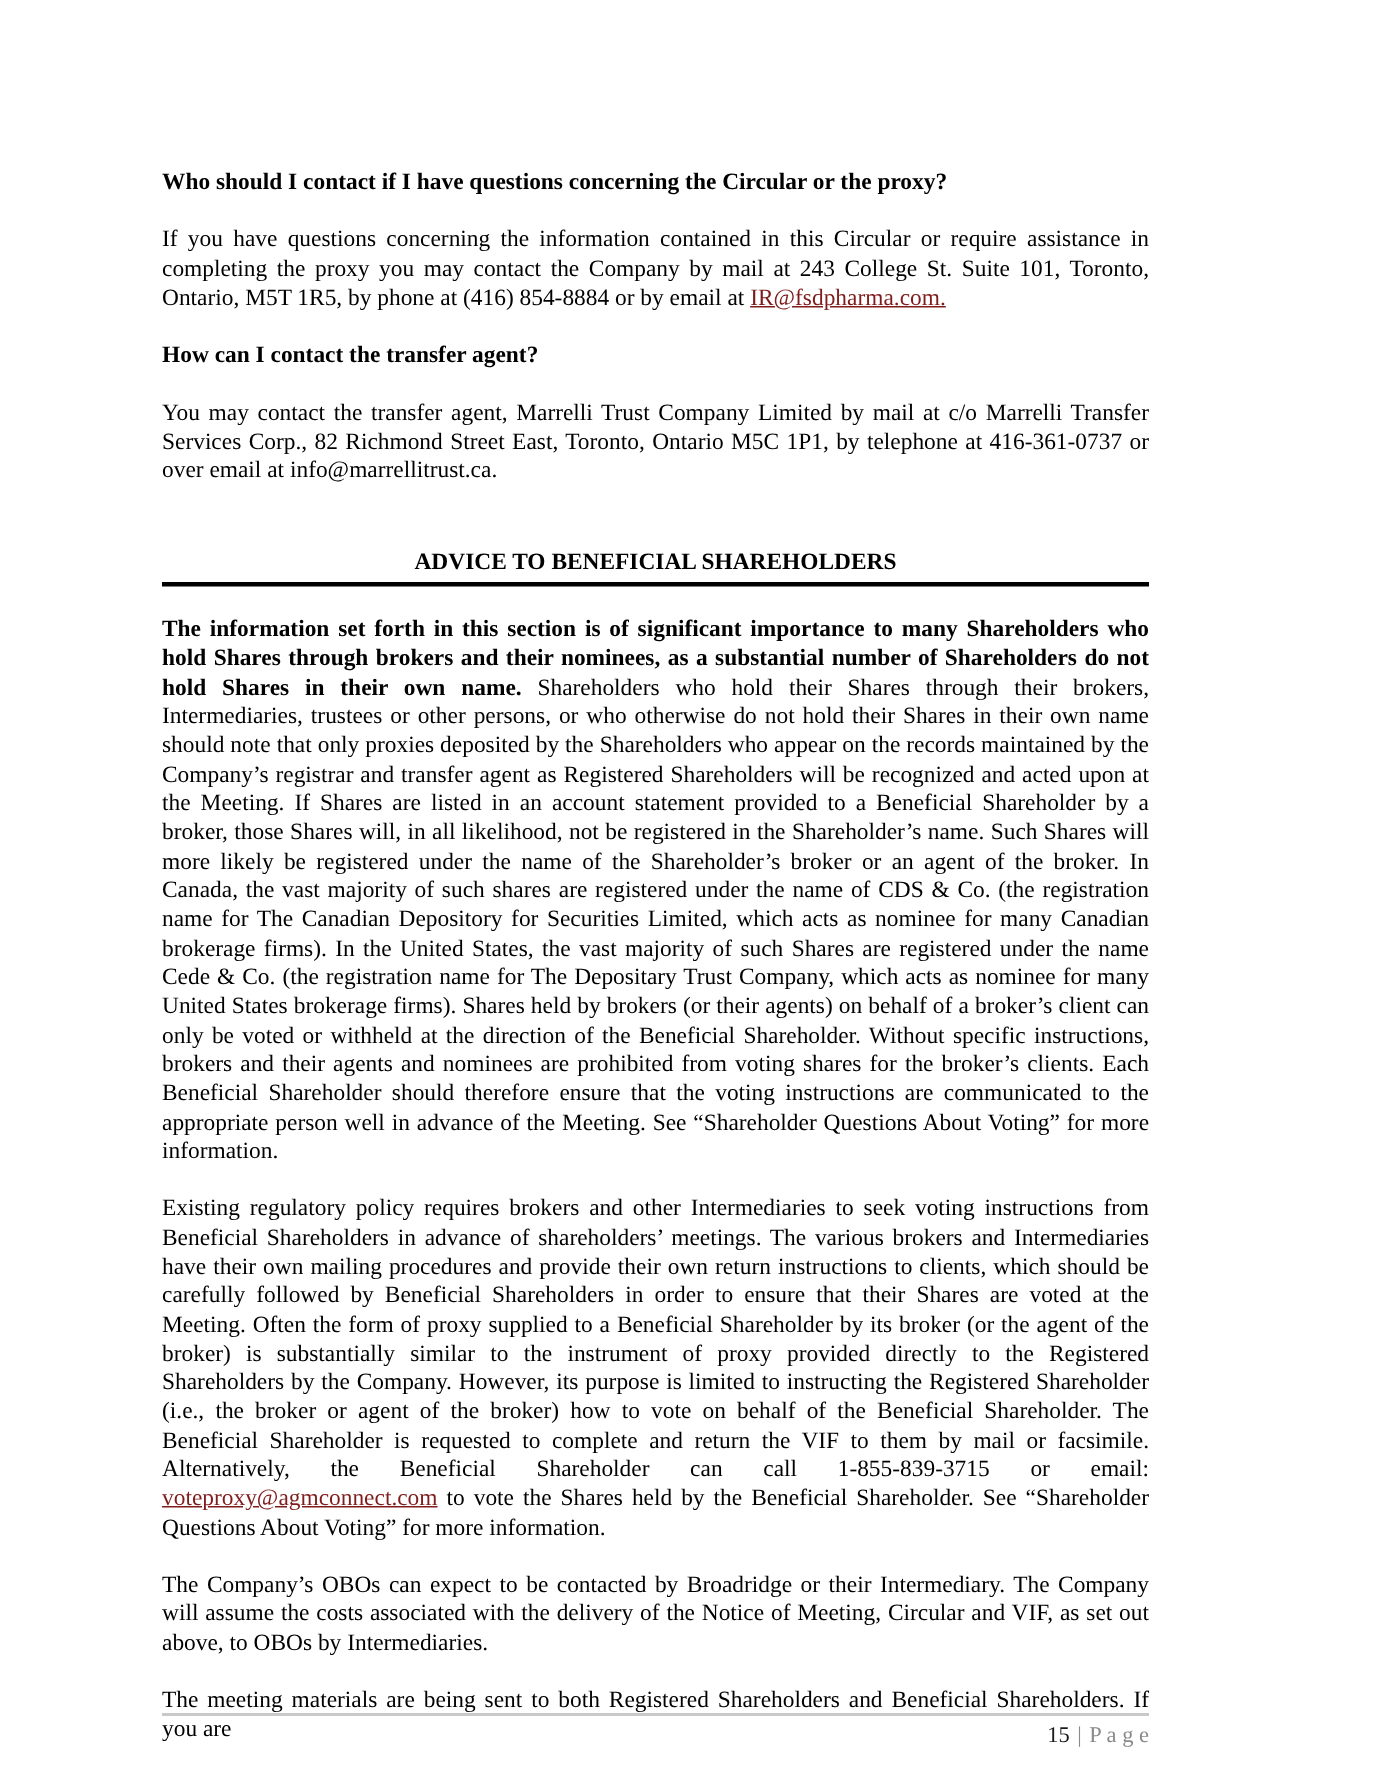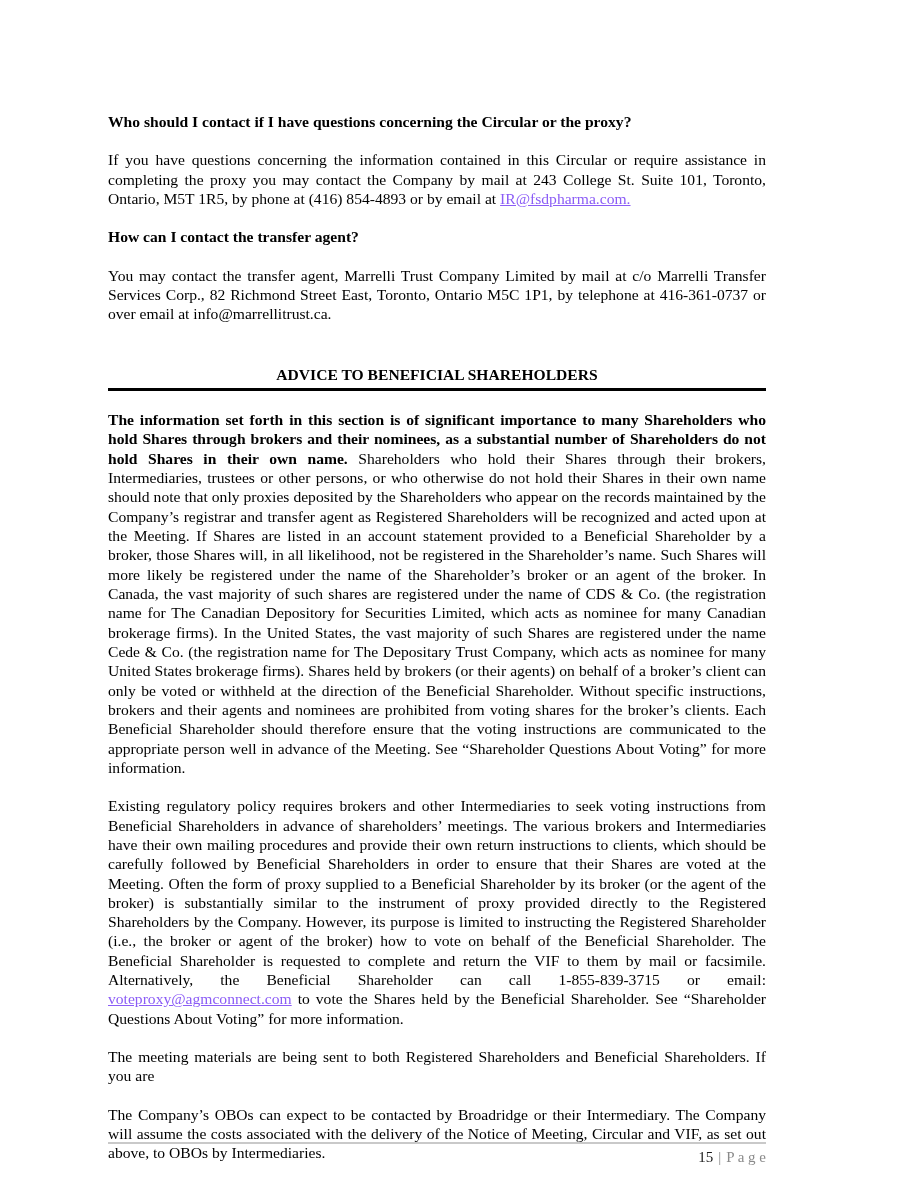--- a/index.html
+++ b/index.html
@@ -32,21 +32,21 @@
   }
   .section-heading {
     font-size: 15.6px;
     font-weight: bold;
     text-align: center;
     margin-top: 41px;
   }
   .bold { font-weight: bold; }
   .italic { }
   a.doc-link {
-    color: #8b5cf6;
+    color: #7f1d1d;
     text-decoration: underline;
     cursor: pointer;
   }
   .footer {
     position: absolute;
     left: 108px; right: 108px; top: 1142px;
     border-top: 2px solid #c9c9c9;
     padding-top: 4px;
     text-align: right;
     font-size: 15px;
@@ -55,35 +55,35 @@
   .footer .footer-sep { color: #8a8a8a; padding: 0 5px; }
   .footer .footer-word { color: #8a8a8a; }
 </style>
 </head>
 <body>
 
 <div class="page">
 
   <h3 class="q-heading block">Who should I contact if I have questions concerning the Circular or the proxy?</h3>
 
-  <p class="body-text block"><span>If you have questions concerning the information contained in this Circular or require assistance in completing the proxy you may contact the Company by mail at 243 College St. Suite 101, Toronto, Ontario, M5T 1R5, by phone at (416) 854-4893 or by email at </span><a class="doc-link" href="#">IR@fsdpharma.com.</a></p>
+  <p class="body-text block"><span>If you have questions concerning the information contained in this Circular or require assistance in completing the proxy you may contact the Company by mail at 243 College St. Suite 101, Toronto, Ontario, M5T 1R5, by phone at (416) 854-8884 or by email at </span><a class="doc-link" href="#">IR@fsdpharma.com.</a></p>
 
   <h3 class="q-heading block">How can I contact the transfer agent?</h3>
 
   <p class="body-text block">You may contact the transfer agent, Marrelli Trust Company Limited by mail at c/o Marrelli Transfer Services Corp., 82 Richmond Street East, Toronto, Ontario M5C 1P1, by telephone at 416-361-0737 or over email at info@marrellitrust.ca.</p>
 
   <div class="section-heading-wrap block">
     <h2 class="section-heading">ADVICE TO BENEFICIAL SHAREHOLDERS</h2>
   </div>
 
   <p class="body-text block"><span class="bold">The information set forth in this section is of significant importance to many Shareholders who hold Shares through brokers and their nominees, as a substantial number of Shareholders do not hold Shares in their own name.</span><span> Shareholders who hold their Shares through their brokers, Intermediaries, trustees or other persons, or who otherwise do not hold their Shares in their own name should note that only proxies deposited by the Shareholders who appear on the records maintained by the Company’s registrar and transfer agent as Registered Shareholders will be recognized and acted upon at the Meeting. If Shares are listed in an account statement provided to a Beneficial Shareholder by a broker, those Shares will, in all likelihood, not be registered in the Shareholder’s name. Such Shares will more likely be registered under the name of the Shareholder’s broker or an agent of the broker. In Canada, the vast majority of such shares are registered under the name of CDS &amp; Co. (the registration name for The Canadian Depository for Securities Limited, which acts as nominee for many Canadian brokerage firms). In the United States, the vast majority of such Shares are registered under the name Cede &amp; Co. (the registration name for The Depositary Trust Company, which acts as nominee for many United States brokerage firms). Shares held by brokers (or their agents) on behalf of a broker’s client can only be voted or withheld at the direction of the Beneficial Shareholder. Without specific instructions, brokers and their agents and nominees are prohibited from voting shares for the broker’s clients. Each Beneficial Shareholder should therefore ensure that the voting instructions are communicated to the appropriate person well in advance of the Meeting. See “</span><span class="italic">Shareholder Questions About Voting</span><span>” for more information.</span></p>
 
   <p class="body-text block"><span>Existing regulatory policy requires brokers and other Intermediaries to seek voting instructions from Beneficial Shareholders in advance of shareholders’ meetings. The various brokers and Intermediaries have their own mailing procedures and provide their own return instructions to clients, which should be carefully followed by Beneficial Shareholders in order to ensure that their Shares are voted at the Meeting. Often the form of proxy supplied to a Beneficial Shareholder by its broker (or the agent of the broker) is substantially similar to the instrument of proxy provided directly to the Registered Shareholders by the Company. However, its purpose is limited to instructing the Registered Shareholder (i.e., the broker or agent of the broker) how to vote on behalf of the Beneficial Shareholder. The Beneficial Shareholder is requested to complete and return the VIF to them by mail or facsimile. Alternatively, the Beneficial Shareholder can call 1-855-839-3715 or email: </span><a class="doc-link" href="#">voteproxy@agmconnect.com</a><span> to vote the Shares held by the Beneficial Shareholder. See “</span><span class="italic">Shareholder Questions About Voting</span><span>” for more information.</span></p>
 
+  <p class="body-text block">The Company’s OBOs can expect to be contacted by Broadridge or their Intermediary.  The Company will assume the costs associated with the delivery of the Notice of Meeting, Circular and VIF, as set out above, to OBOs by Intermediaries.</p>
+
   <p class="body-text block">The meeting materials are being sent to both Registered Shareholders and Beneficial Shareholders. If you are</p>
-
-  <p class="body-text block">The Company’s OBOs can expect to be contacted by Broadridge or their Intermediary.  The Company will assume the costs associated with the delivery of the Notice of Meeting, Circular and VIF, as set out above, to OBOs by Intermediaries.</p>
 
   <div class="footer">
     <span class="page-num">15</span><span class="footer-sep">|</span><span class="footer-word">P a g e</span>
   </div>
 
 </div>
 
 </body></html>

